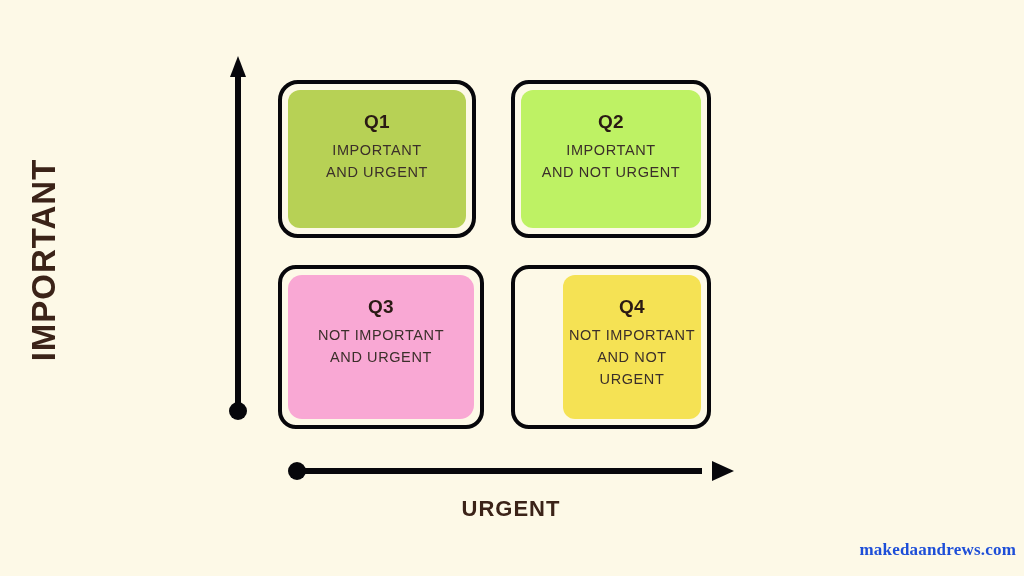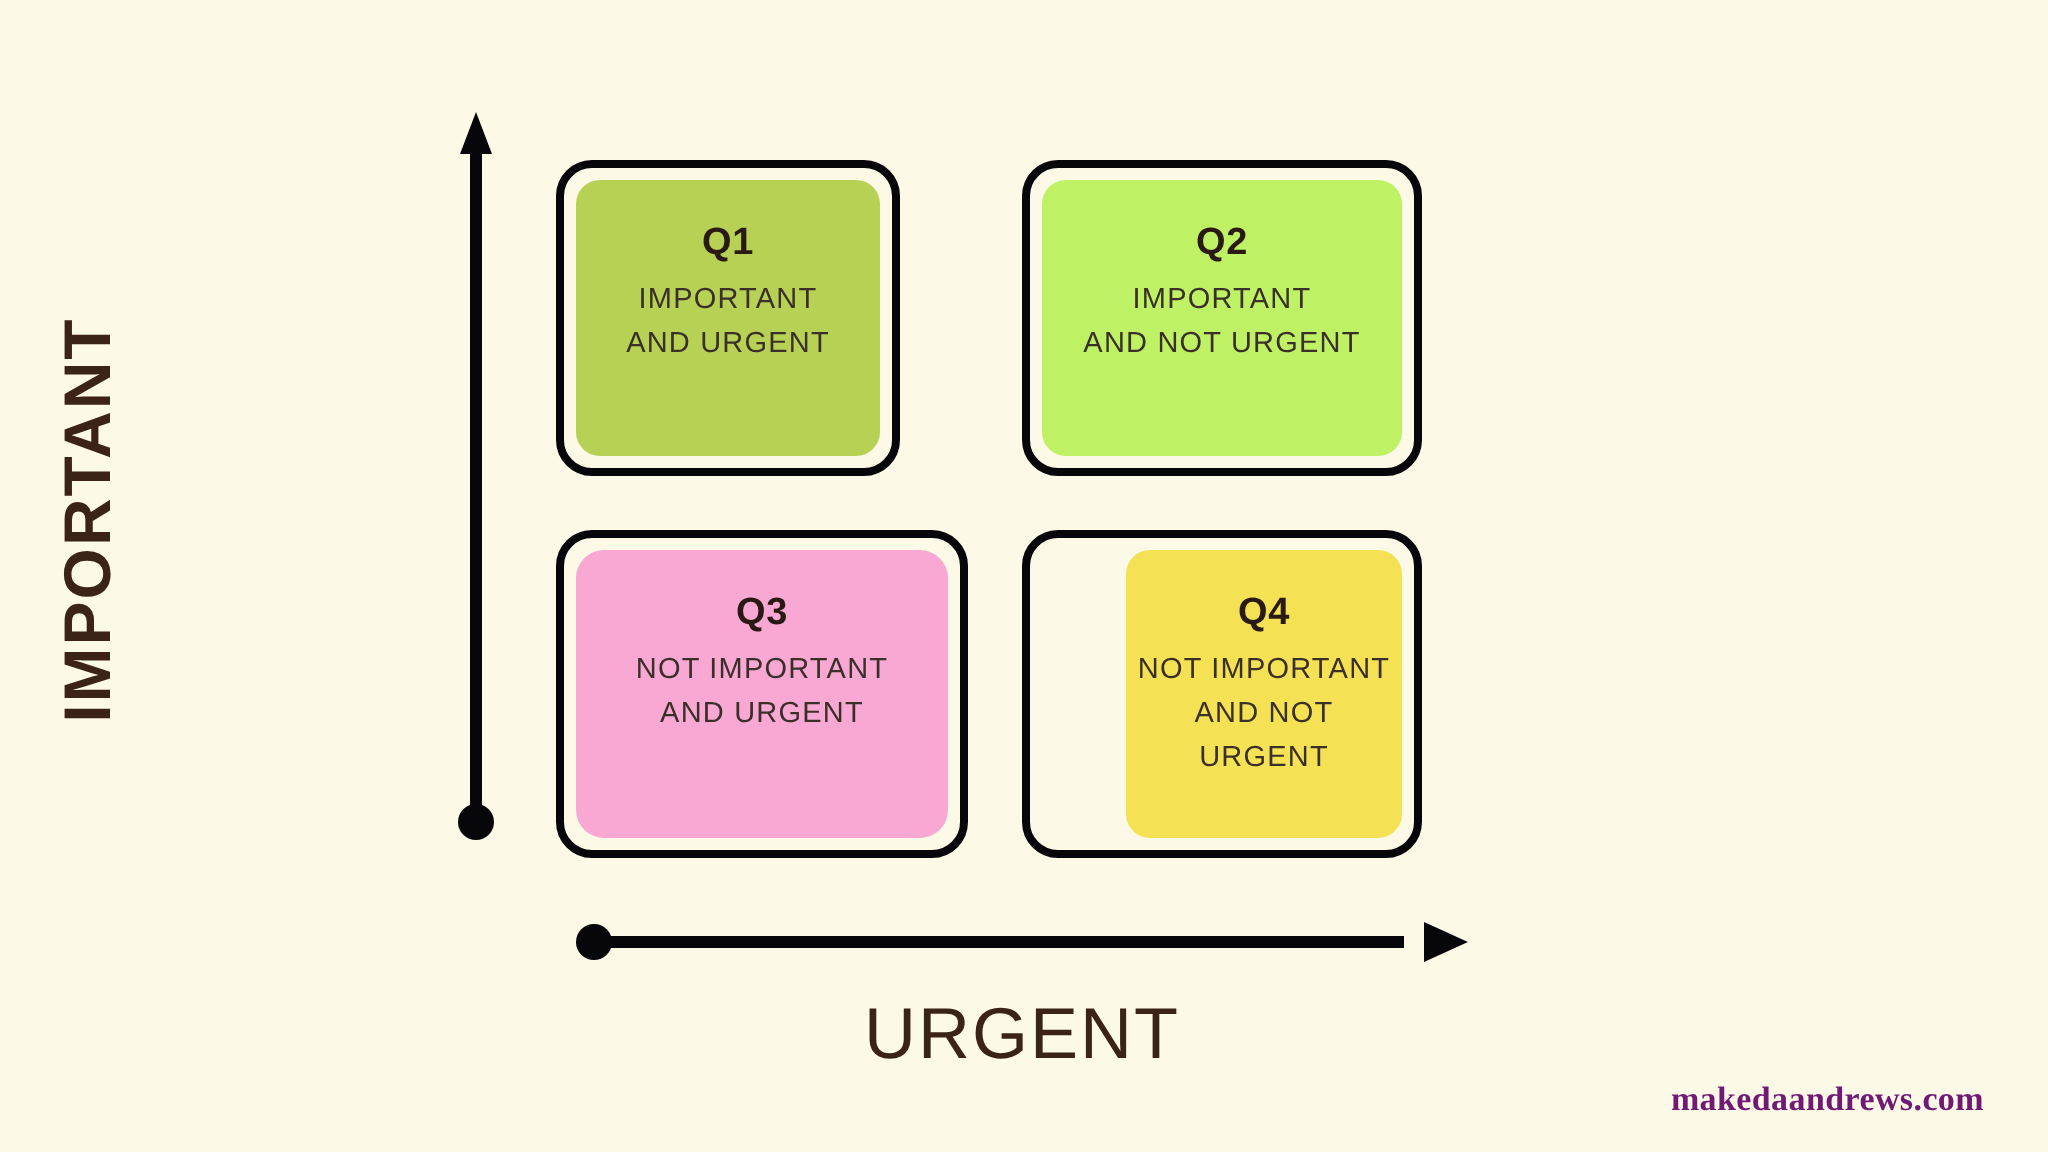--- a/index.html
+++ b/index.html
@@ -106,22 +106,22 @@
     letter-spacing: 1px;
     color: #3B2318;
     white-space: nowrap;
   }
   .label-urgent {
     position: absolute;
     left: 288px;
     top: 496px;
     width: 446px;
     text-align: center;
-    font-size: 36px;
-    font-weight: normal;
+    font-size: 22px;
+    font-weight: bold;
     letter-spacing: 1px;
     color: #3B2318;
   }
 
   
   .quad {
     position: absolute;
     box-sizing: border-box;
     border: 4px solid #07070B;
     border-radius: 18px;
@@ -148,34 +148,34 @@
   .quad-desc {
     font-size: 14.5px;
     line-height: 1.5;
     color: #3B2F2A;
     letter-spacing: 0.6px;
     text-align: center;
     margin: 0;
     white-space: pre-line;
   }
 
-  #quad-q1 { left: 278px; top: 80px;  width: 172px; height: 158px; }
+  #quad-q1 { left: 278px; top: 80px;  width: 198px; height: 158px; border-radius: 20px; }
   #quad-q2 { left: 511px; top: 80px;  width: 200px; height: 158px; }
   #quad-q3 { left: 278px; top: 265px; width: 206px; height: 164px; }
   #quad-q4 { left: 511px; top: 265px; width: 200px; height: 164px; padding-left: 48px; }
 
   
   .watermark {
     position: absolute;
-    right: 32px;
+    right: 8px;
     bottom: 16px;
     font-family: "Liberation Serif", serif;
     font-size: 17px;
     font-weight: bold;
-    color: #701a75;
+    color: #1d4ed8;
     letter-spacing: 0.2px;
   }
 </style>
 </head>
 <body style="background: rgb(253, 249, 231);">
 
 <div id="stage" style="background: rgb(253, 249, 231);">
 
   <div class="v-axis">
     <div class="v-axis-head"></div>

